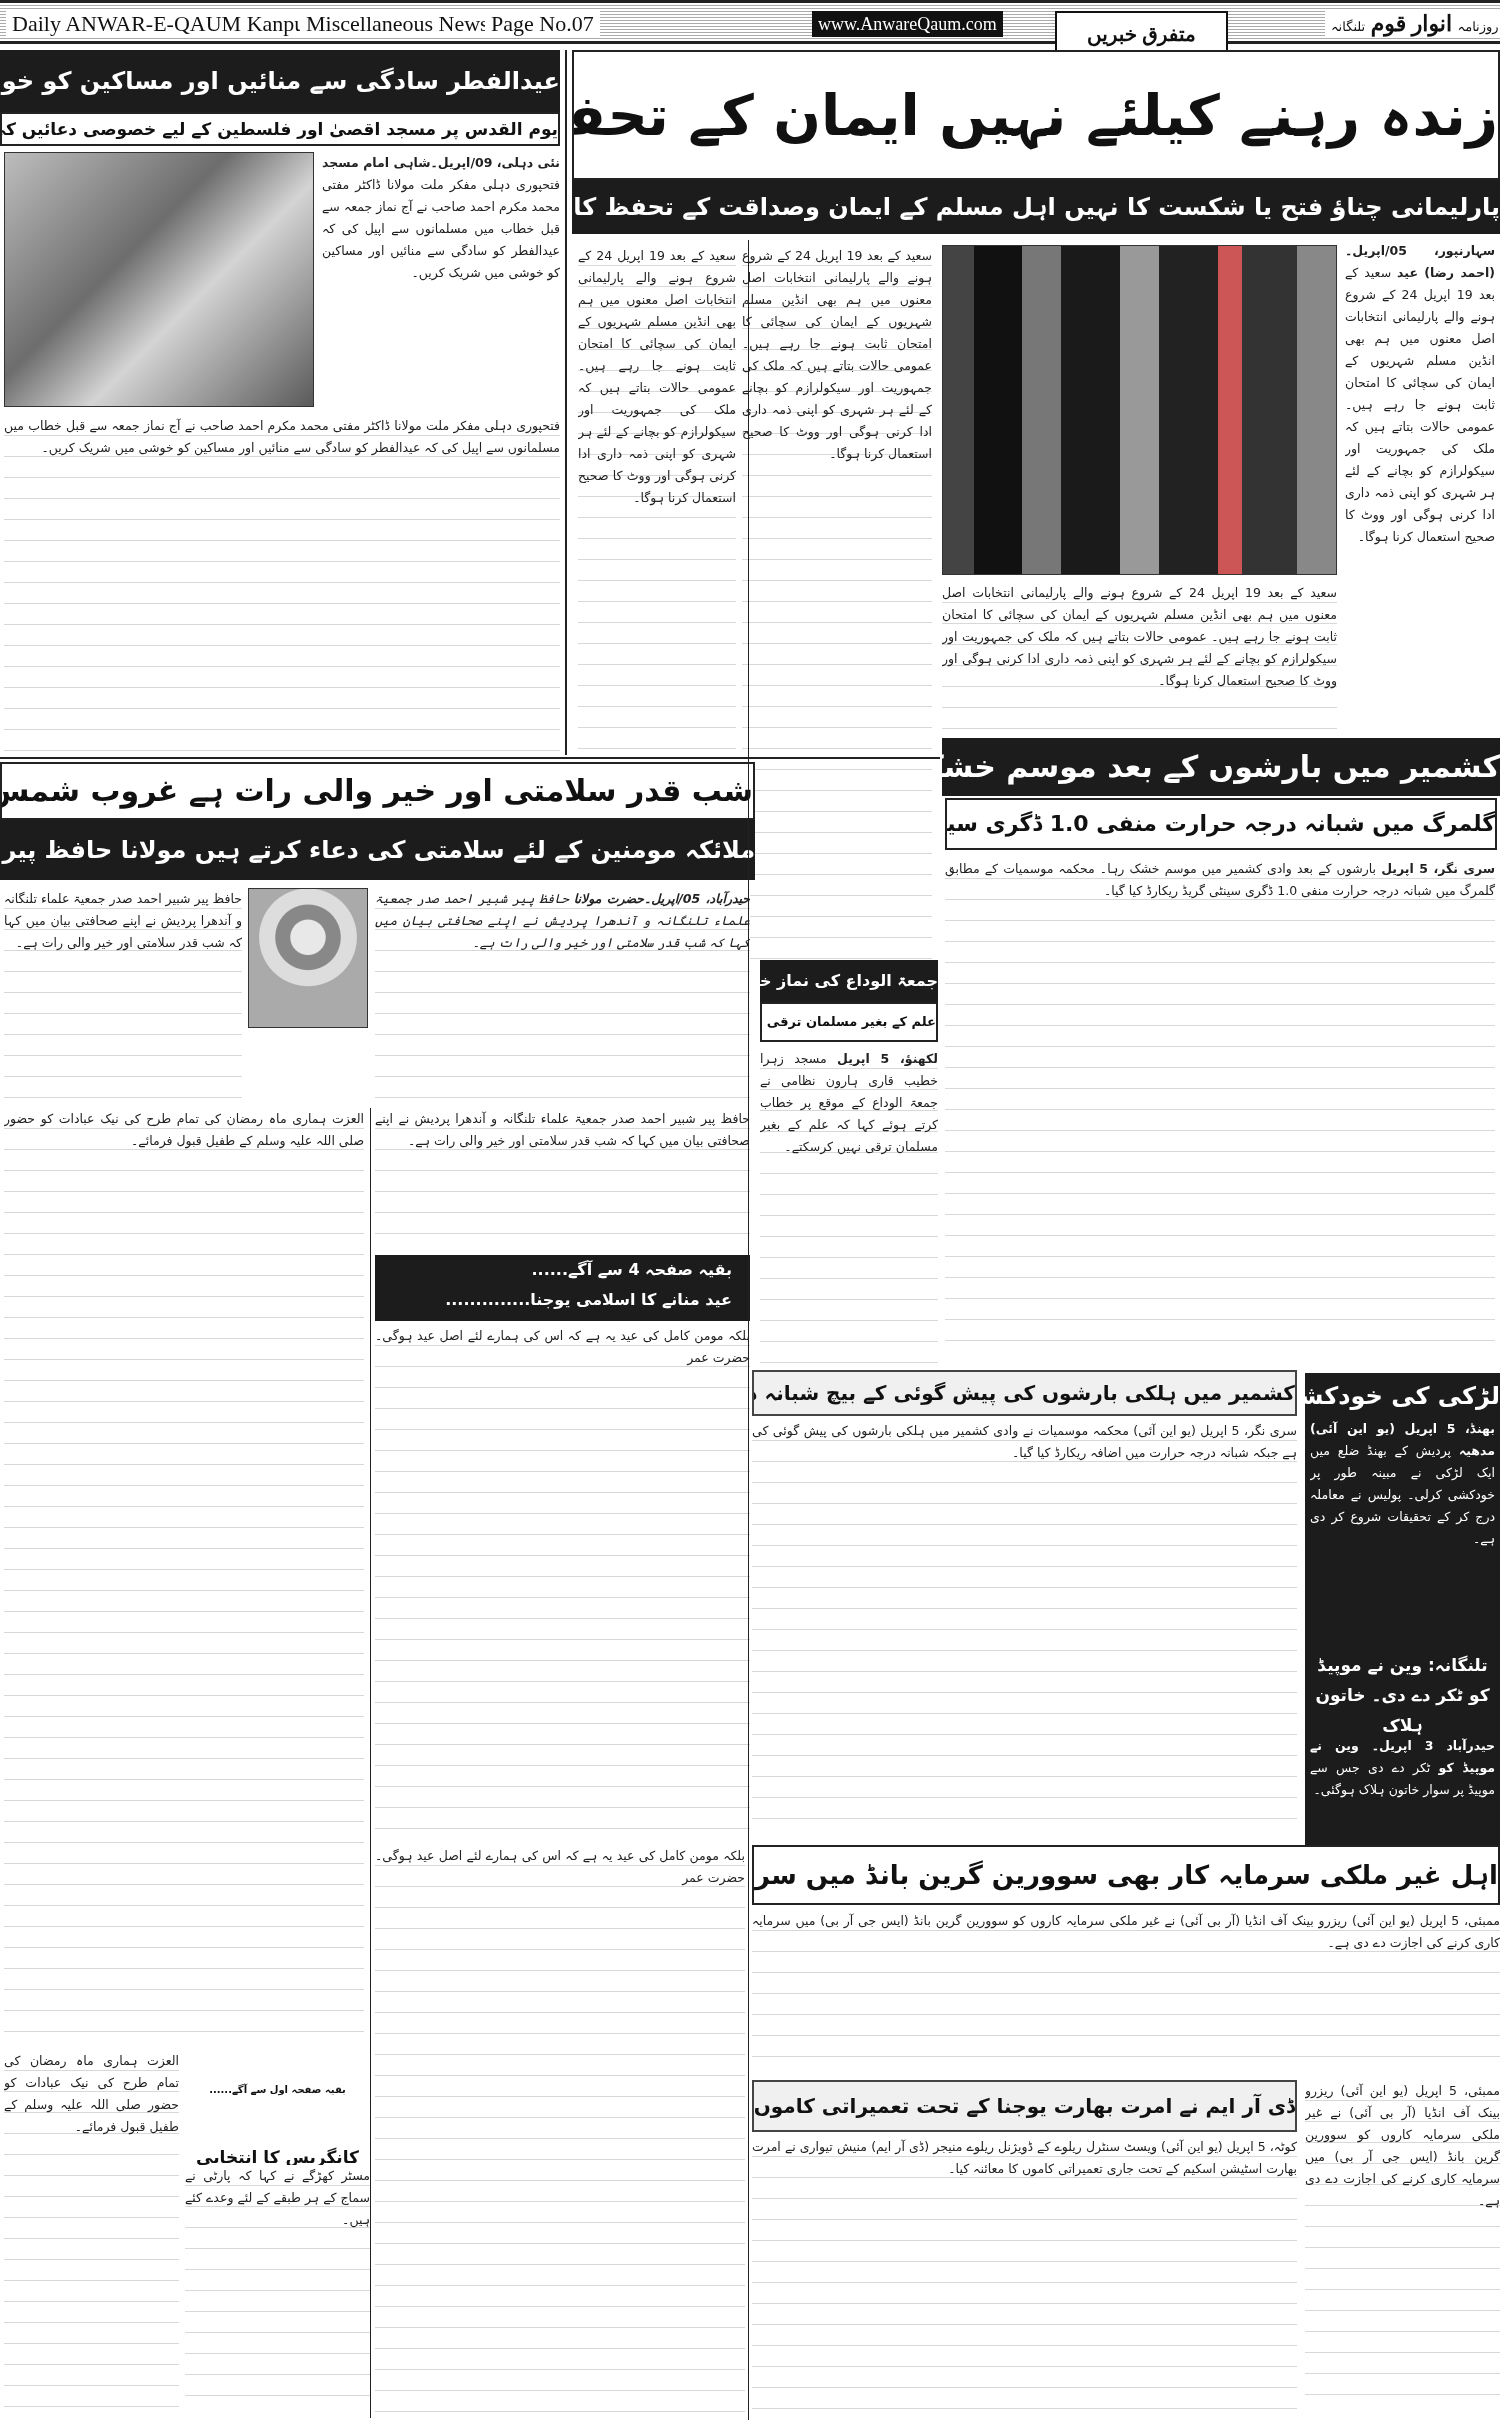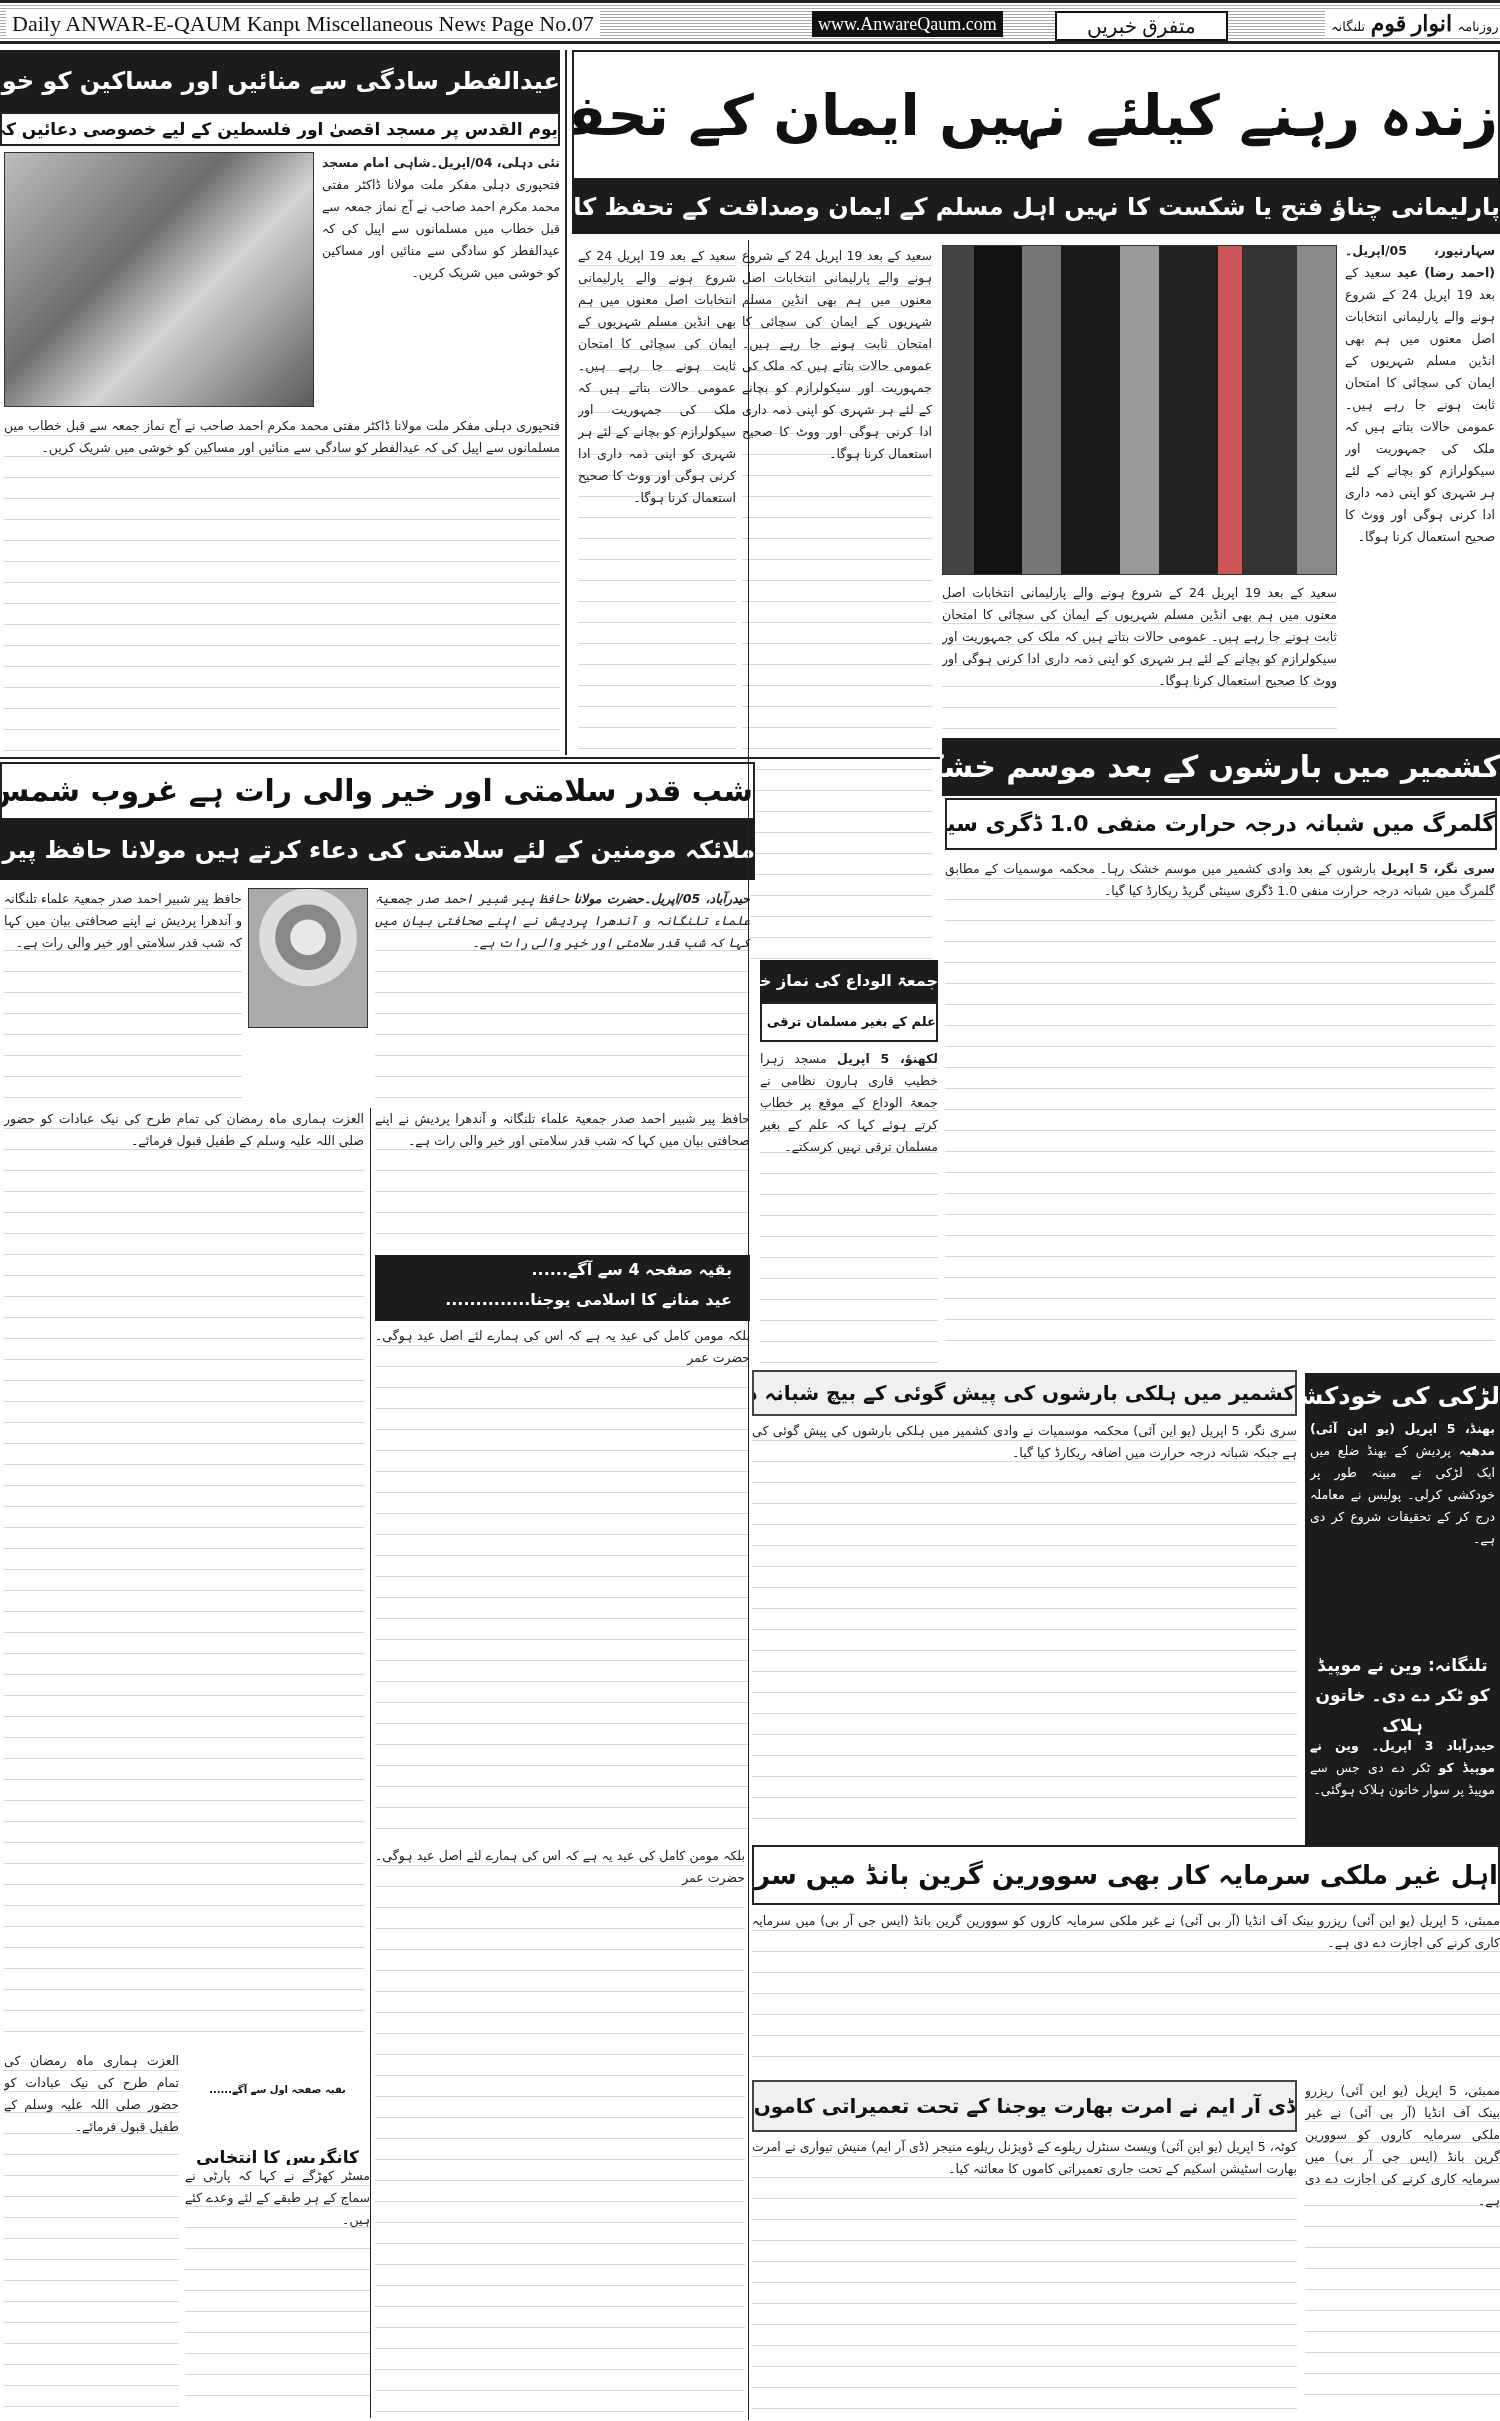--- a/index.html
+++ b/index.html
@@ -6,21 +6,21 @@
   body { width:1500px; height:2421px; position:relative; overflow:hidden;
          font-family:"DejaVu Sans", sans-serif; color:#111; }
   .abs { position:absolute; box-sizing:border-box; }
   
   .masthead { left:0; top:0; width:1500px; height:44px; background:#fff;
               border:3px solid #222; border-left:none; border-right:none;
               background-image:repeating-linear-gradient(#fff 0 2px,#aaa 2px 3px); }
   .mh-item { position:absolute; top:8px; height:26px; line-height:26px; background:#fff;
              font-family:"Liberation Serif", serif; font-size:22px; color:#111; padding:0 6px; white-space:nowrap; }
   .mh-url { background:#111; color:#fff; font-size:18px; }
-  .mh-section { border:2px solid #111; font-size:20px; font-weight:normal; direction:rtl; padding:0 30px; }
+  .mh-section { border:2px solid #111; font-size:20px; font-weight:bold; direction:rtl; padding:8px 30px; }
   .mh-brand { direction:rtl; font-size:22px; font-weight:bold; }
   .mh-brand small { font-size:13px; font-weight:normal; }
   
   .hl-white { background:#fff; border:2px solid #222; direction:rtl; text-align:center;
               font-family:"DejaVu Sans", sans-serif; font-weight:bold; color:#111; overflow:hidden; white-space:nowrap; }
   .hl-black { background:#1c1c1c; color:#fff; direction:rtl; text-align:center; font-weight:bold; overflow:hidden; white-space:nowrap; }
   .hl-grey  { background:#f0f0f0; border:2px solid #444; direction:rtl; text-align:center; font-weight:bold; overflow:hidden; white-space:nowrap; }
   
   .col { direction:rtl; text-align:justify; font-size:12.5px; line-height:22px; color:#222; overflow:hidden;
          font-family:"DejaVu Sans", sans-serif; }
@@ -63,21 +63,21 @@
     <p>سعید کے بعد 19 اپریل 24 کے شروع ہونے والے پارلیمانی انتخابات اصل معنوں میں ہم بھی انڈین مسلم شہریوں کے ایمان کی سچائی کا امتحان ثابت ہونے جا رہے ہیں۔ عمومی حالات بتاتے ہیں کہ ملک کی جمہوریت اور سیکولرازم کو بچانے کے لئے ہر شہری کو اپنی ذمہ داری ادا کرنی ہوگی اور ووٹ کا صحیح استعمال کرنا ہوگا۔</p>
   </div>
 <div class="abs col dotfill" style="left:578px;top:245px;width:158px;height:510px;">
     <p>سعید کے بعد 19 اپریل 24 کے شروع ہونے والے پارلیمانی انتخابات اصل معنوں میں ہم بھی انڈین مسلم شہریوں کے ایمان کی سچائی کا امتحان ثابت ہونے جا رہے ہیں۔ عمومی حالات بتاتے ہیں کہ ملک کی جمہوریت اور سیکولرازم کو بچانے کے لئے ہر شہری کو اپنی ذمہ داری ادا کرنی ہوگی اور ووٹ کا صحیح استعمال کرنا ہوگا۔</p>
   </div>
 
 <div class="abs hl-black" style="left:0;top:50px;width:560px;height:62px;font-size:24px;line-height:62px;">عیدالفطر سادگی سے منائیں اور مساکین کو خوشی میں شریک کریں: مفتی مکرم</div>
 <div class="abs hl-white" style="left:0;top:112px;width:560px;height:34px;font-size:17px;line-height:30px;">یوم القدس پر مسجد اقصیٰ اور فلسطین کے لیے خصوصی دعائیں کی گئیں</div>
 <div class="abs photo" style="left:4px;top:152px;width:310px;height:255px;"></div>
 <div class="abs col" style="left:322px;top:152px;width:238px;height:260px;">
-  <p><b>نئی دہلی، 04/اپریل۔شاہی امام مسجد</b> <span>فتحپوری دہلی مفکر ملت مولانا ڈاکٹر مفتی محمد مکرم احمد صاحب نے آج نماز جمعہ سے قبل خطاب میں مسلمانوں سے اپیل کی کہ عیدالفطر کو سادگی سے منائیں اور مساکین کو خوشی میں شریک کریں۔</span></p>
+  <p><b>نئی دہلی، 09/اپریل۔شاہی امام مسجد</b> <span>فتحپوری دہلی مفکر ملت مولانا ڈاکٹر مفتی محمد مکرم احمد صاحب نے آج نماز جمعہ سے قبل خطاب میں مسلمانوں سے اپیل کی کہ عیدالفطر کو سادگی سے منائیں اور مساکین کو خوشی میں شریک کریں۔</span></p>
 </div>
 <div class="abs col dotfill" style="left:4px;top:415px;width:556px;height:340px;">
     <p>فتحپوری دہلی مفکر ملت مولانا ڈاکٹر مفتی محمد مکرم احمد صاحب نے آج نماز جمعہ سے قبل خطاب میں مسلمانوں سے اپیل کی کہ عیدالفطر کو سادگی سے منائیں اور مساکین کو خوشی میں شریک کریں۔</p>
   </div>
 
 <div class="abs hl-white" style="left:0;top:762px;width:755px;height:58px;font-size:30px;line-height:54px;">شب قدر سلامتی اور خیر والی رات ہے غروب شمس سے طلوع فجر تک</div>
 <div class="abs hl-black" style="left:0;top:820px;width:755px;height:60px;font-size:24px;line-height:60px;">ملائکہ مومنین کے لئے سلامتی کی دعاء کرتے ہیں مولانا حافظ پیر شبیر احمد کا بیان</div>
 <div class="abs photo-portrait" style="left:248px;top:888px;width:120px;height:140px;"></div>
 <div class="abs col dotfill" style="left:375px;top:888px;width:375px;height:210px;font-style:italic;">
   <p><b>حیدرآباد، 05/اپریل۔حضرت مولانا</b> <span>حافظ پیر شبیر احمد صدر جمعیۃ علماء تلنگانہ و آندھرا پردیش نے اپنے صحافتی بیان میں کہا کہ شب قدر سلامتی اور خیر والی رات ہے۔</span></p>

